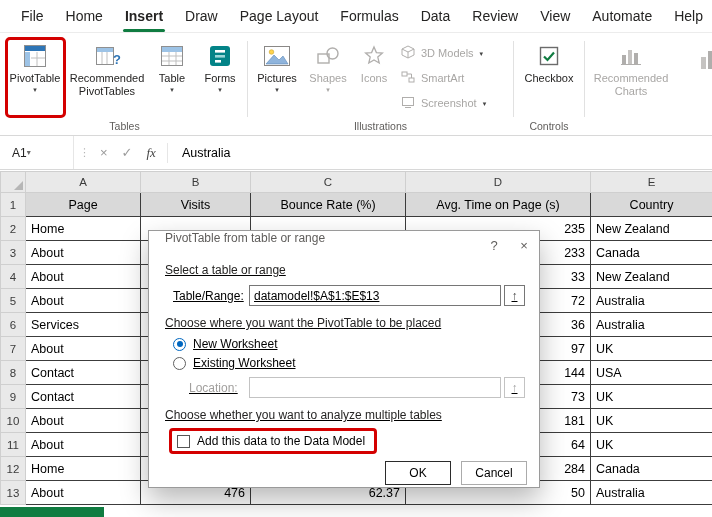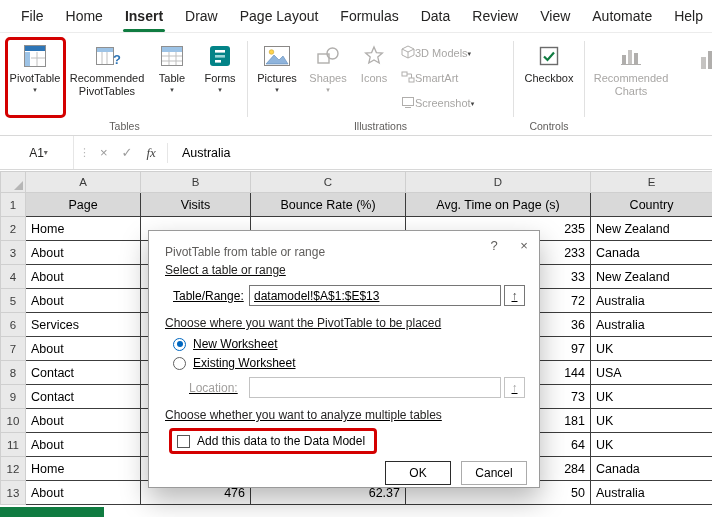--- a/index.html
+++ b/index.html
@@ -42,38 +42,38 @@
   .bigbtn {
     width:58px; display:flex; flex-direction:column; align-items:center;
     padding-top:3px; font-size:11px; line-height:13px; text-align:center;
     color:#252423; cursor:default;
   }
   .bigbtn .icon { height:32px; display:flex; align-items:center; justify-content:center; }
   .caret { font-size:7px; color:#444; margin-top:1px; line-height:7px; }
   .grayed, .grayed .caret { color:#a8a6a4; }
 
   .smallcol { display:flex; flex-direction:column; padding-top:7px; gap:7px; width:112px; }
-  .smallbtn { display:flex; align-items:center; font-size:11px; color:#a8a6a4; height:18px; padding-left:4px; white-space:nowrap; }
+  .smallbtn { display:flex; align-items:center; gap:6px; font-size:11px; color:#a8a6a4; height:18px; padding-left:4px; white-space:nowrap; }
   .smallbtn .caret { margin:0; }
 
   .red-frame {
     position:absolute; border:3px solid #d40000; border-radius:5px;
     z-index:6; pointer-events:none;
   }
   .red-frame-pivot { left:5px; top:37px; width:61px; height:81px; }
 
   
   .formula-bar {
     position:absolute; top:136px; left:0; right:0; height:34px;
     background:#fff; border-bottom:1px solid #d8d8d8;
     display:flex; align-items:center;
   }
   .name-box {
     width:74px; height:100%; display:flex; align-items:center;
-    justify-content:center; padding:0 8px 0 12px;
+    justify-content:flex-start; padding:0 8px 0 12px;
     font-size:12px; border-right:1px solid #e6e6e6;
   }
   .nb-caret { font-size:8px; color:#666; }
   .fb-dots { color:#b5b5b5; font-size:11px; margin:0 3px 0 5px; }
   .fb-sym { color:#9a9a9a; font-size:13px; margin:0 7px; }
   .fb-fx { font-family:"Liberation Serif", serif; font-style:italic; color:#444; font-size:13px; margin:0 7px; }
   .fb-div { width:1px; height:20px; background:#e6e6e6; margin:0 4px; }
   .fb-value { margin-left:10px; font-size:12.5px; color:#000; }
 
   
@@ -90,21 +90,21 @@
 
   .sheet-strip { position:absolute; left:0; top:507px; width:104px; height:10px; background:#107C41; }
 
   
   .dialog {
     position:absolute; left:148px; top:230px; width:392px; height:258px;
     background:#fff; border:1px solid #9a9a9a;
     box-shadow:0 12px 26px rgba(0,0,0,0.28);
     z-index:10; font-size:12px; color:#000;
   }
-  .dlg-title { height:28px; display:flex; align-items:flex-end; padding-left:16px; color:#5f5d5b; }
+  .dlg-title { height:28px; display:flex; align-items:flex-start; padding-left:16px; color:#5f5d5b; }
   .dlg-title-text { flex:1; }
   .dlg-tbtn { width:30px; height:28px; display:flex; align-items:center; justify-content:center; color:#5f5d5b; font-size:13px; }
   .dlg-body { padding:0 14px 0 16px;text-decoration:underline; }
   .heading { margin-top:4px; color:#252423; }
   .h2 { margin-top:10px; }
   .h3 { margin-top:10px; }
   .field-row { display:flex; align-items:center; margin-top:8px; padding-left:8px; }
   .f-label { width:76px; }
   .dlg-input { flex:1; height:21px; border:1px solid #767676; font-size:12px; padding:0 4px; font-family:"Liberation Sans", sans-serif; color:#000; background:#fff; outline:none; }
   .dlg-input.dim { border-color:#c3c3c3; }

